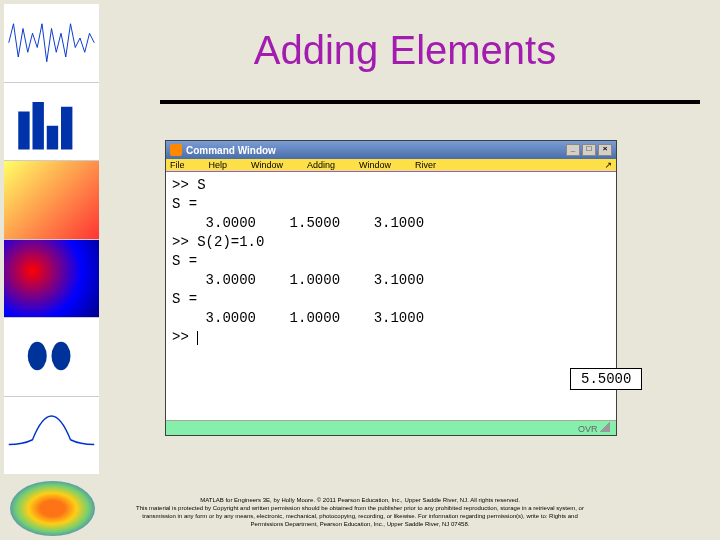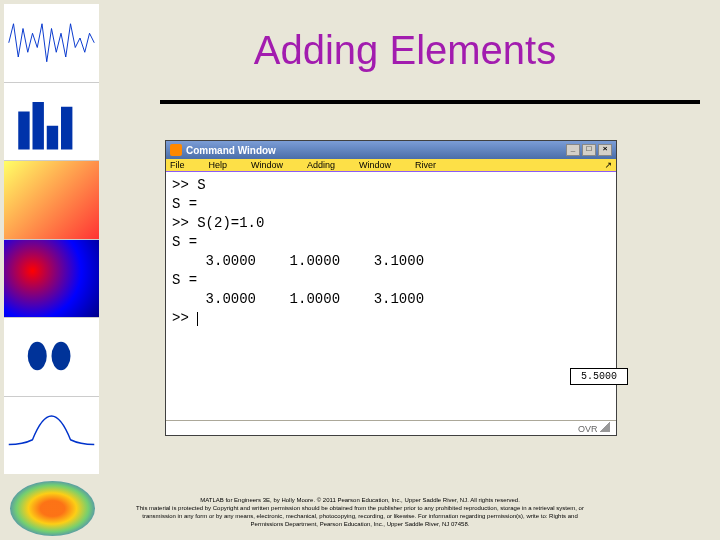--- a/index.html
+++ b/index.html
@@ -115,40 +115,40 @@
   }
   .cw-content .row { white-space: pre; }
   .cursor {
     display: inline-block;
     width: 1px;
     height: 14px;
     background: #000;
     vertical-align: text-bottom;
   }
   .cw-status {
-    background: #ffffff;
+    background: #86efac;
     border-top: 1px solid #aca899;
     text-align: right;
     padding: 1px 6px;
     font-size: 9px;
     color: #666;
     height: 12px;
   }
   .grip {
     display: inline-block;
     width: 10px;
     height: 10px;
     background: linear-gradient(135deg, transparent 50%, #999 50%);
   }
   .highlight-box {
     position: absolute;
     border: 1px solid #000;
     background: #fff;
     font-family: 'Courier New', monospace;
-    font-size: 10px;
+    font-size: 14px;
     padding: 2px 10px;
   }
   .footer {
     position: absolute;
     left: 20px;
     right: 20px;
     bottom: 12px;
     text-align: center;
     font-size: 6px;
     line-height: 8px;
@@ -217,20 +217,21 @@
     <span>Help</span>
     <span>Window</span>
     <span>Adding</span>
     <span>Window</span>
     <span>River</span>
     <span class="pin">↗</span>
   </div>
   <div class="cw-content">
     <div class="row">&gt;&gt; S</div>
     <div class="row">S =</div>
+    <div class="row">    3.0000    1.5000    3.1000</div>
     <div class="row">&gt;&gt; S(2)=1.0</div>
     <div class="row">S =</div>
     <div class="row">    3.0000    1.0000    3.1000</div>
     <div class="row">S =</div>
     <div class="row">    3.0000    1.0000    3.1000</div>
     <div class="row"><span>&gt;&gt; </span><span class="cursor"></span></div>
   </div>
   <div class="cw-status">
     <span>OVR</span>
     <span class="grip"></span>

